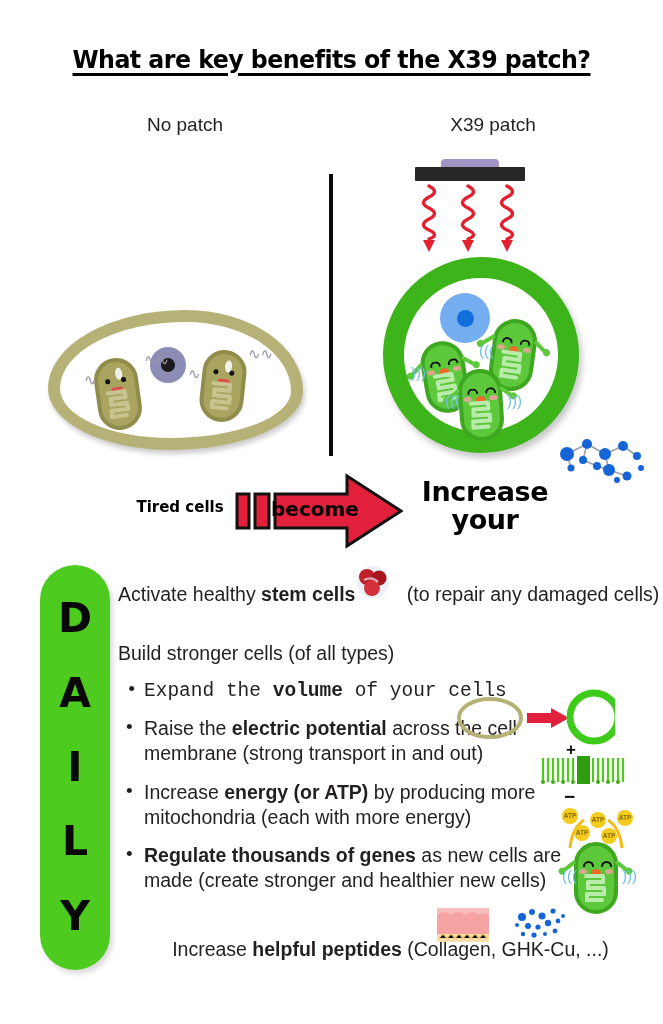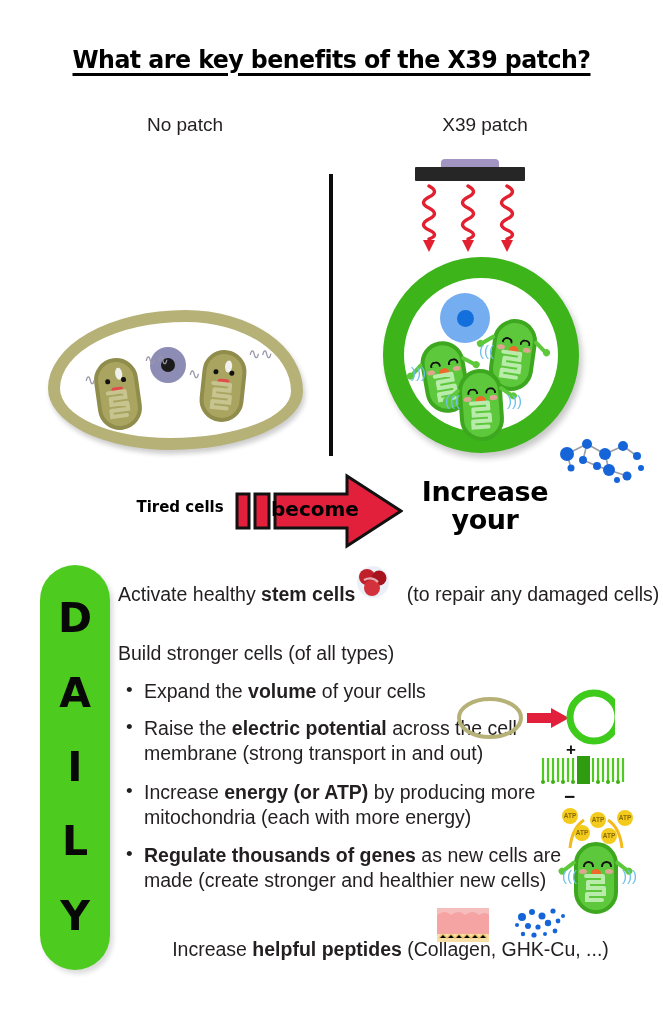--- a/index.html
+++ b/index.html
@@ -21,21 +21,21 @@
     transform:scaleX(0.93);transform-origin:center;
     white-space:nowrap;
   }
 
   
   .col-head{
     position:absolute;font-size:19px;color:#231f20;text-align:center;
     white-space:nowrap;
   }
   #no-patch-head{left:80px;top:114px;width:210px;}
-  #x39-patch-head{left:380px;top:114px;width:210px;}
+  #x39-patch-head{left:388px;top:114px;width:210px;}
   #no-light{position:absolute;left:50px;top:196px;width:270px;text-align:center;
             font-size:18.5px;color:#231f20;white-space:nowrap;}
 
   
   .divider{position:absolute;left:329px;top:174px;width:4px;height:282px;background:#0b0b0b;}
 
   
   .tired-cell{position:absolute;left:48px;top:310px;width:255px;height:140px;}
   .tired-cell .membrane{
     position:absolute;left:0;top:0;width:255px;height:140px;
@@ -338,21 +338,21 @@
           <path d="M8 14 q8 -4 14 2" stroke="#f0cfd1" stroke-width="2.4" fill="none" opacity=".8"></path>
         </svg>
       </span>
       <span style="margin-left:46px;"> (to repair any damaged cells)</span>
     </div>
 
 
     <div class="b-line" style="margin-top:34px;">Build stronger cells (of all types)</div>
 
     <ul class="bullets" style="margin-top:8px;">
-      <li style="margin-top:12px;">
+      <li style="margin-top:12px;font-family:Liberation Mono, monospace;">
         <span>Expand the </span><b>volume</b><span> of your cells</span>
       </li>
       <li style="margin-top:12px;width:400px;">
         <span>Raise the </span><b>electric potential</b><span> across the cell membrane (strong transport in and out)</span>
       </li>
       <li style="margin-top:14px;width:400px;">
         <span>Increase </span><b>energy (or ATP)</b><span> by producing more mitochondria (each with more energy)</span>
       </li>
       <li style="margin-top:14px;width:420px;">
         <b>Regulate thousands of genes</b><span> as new cells are made (create stronger and healthier new cells)</span>

